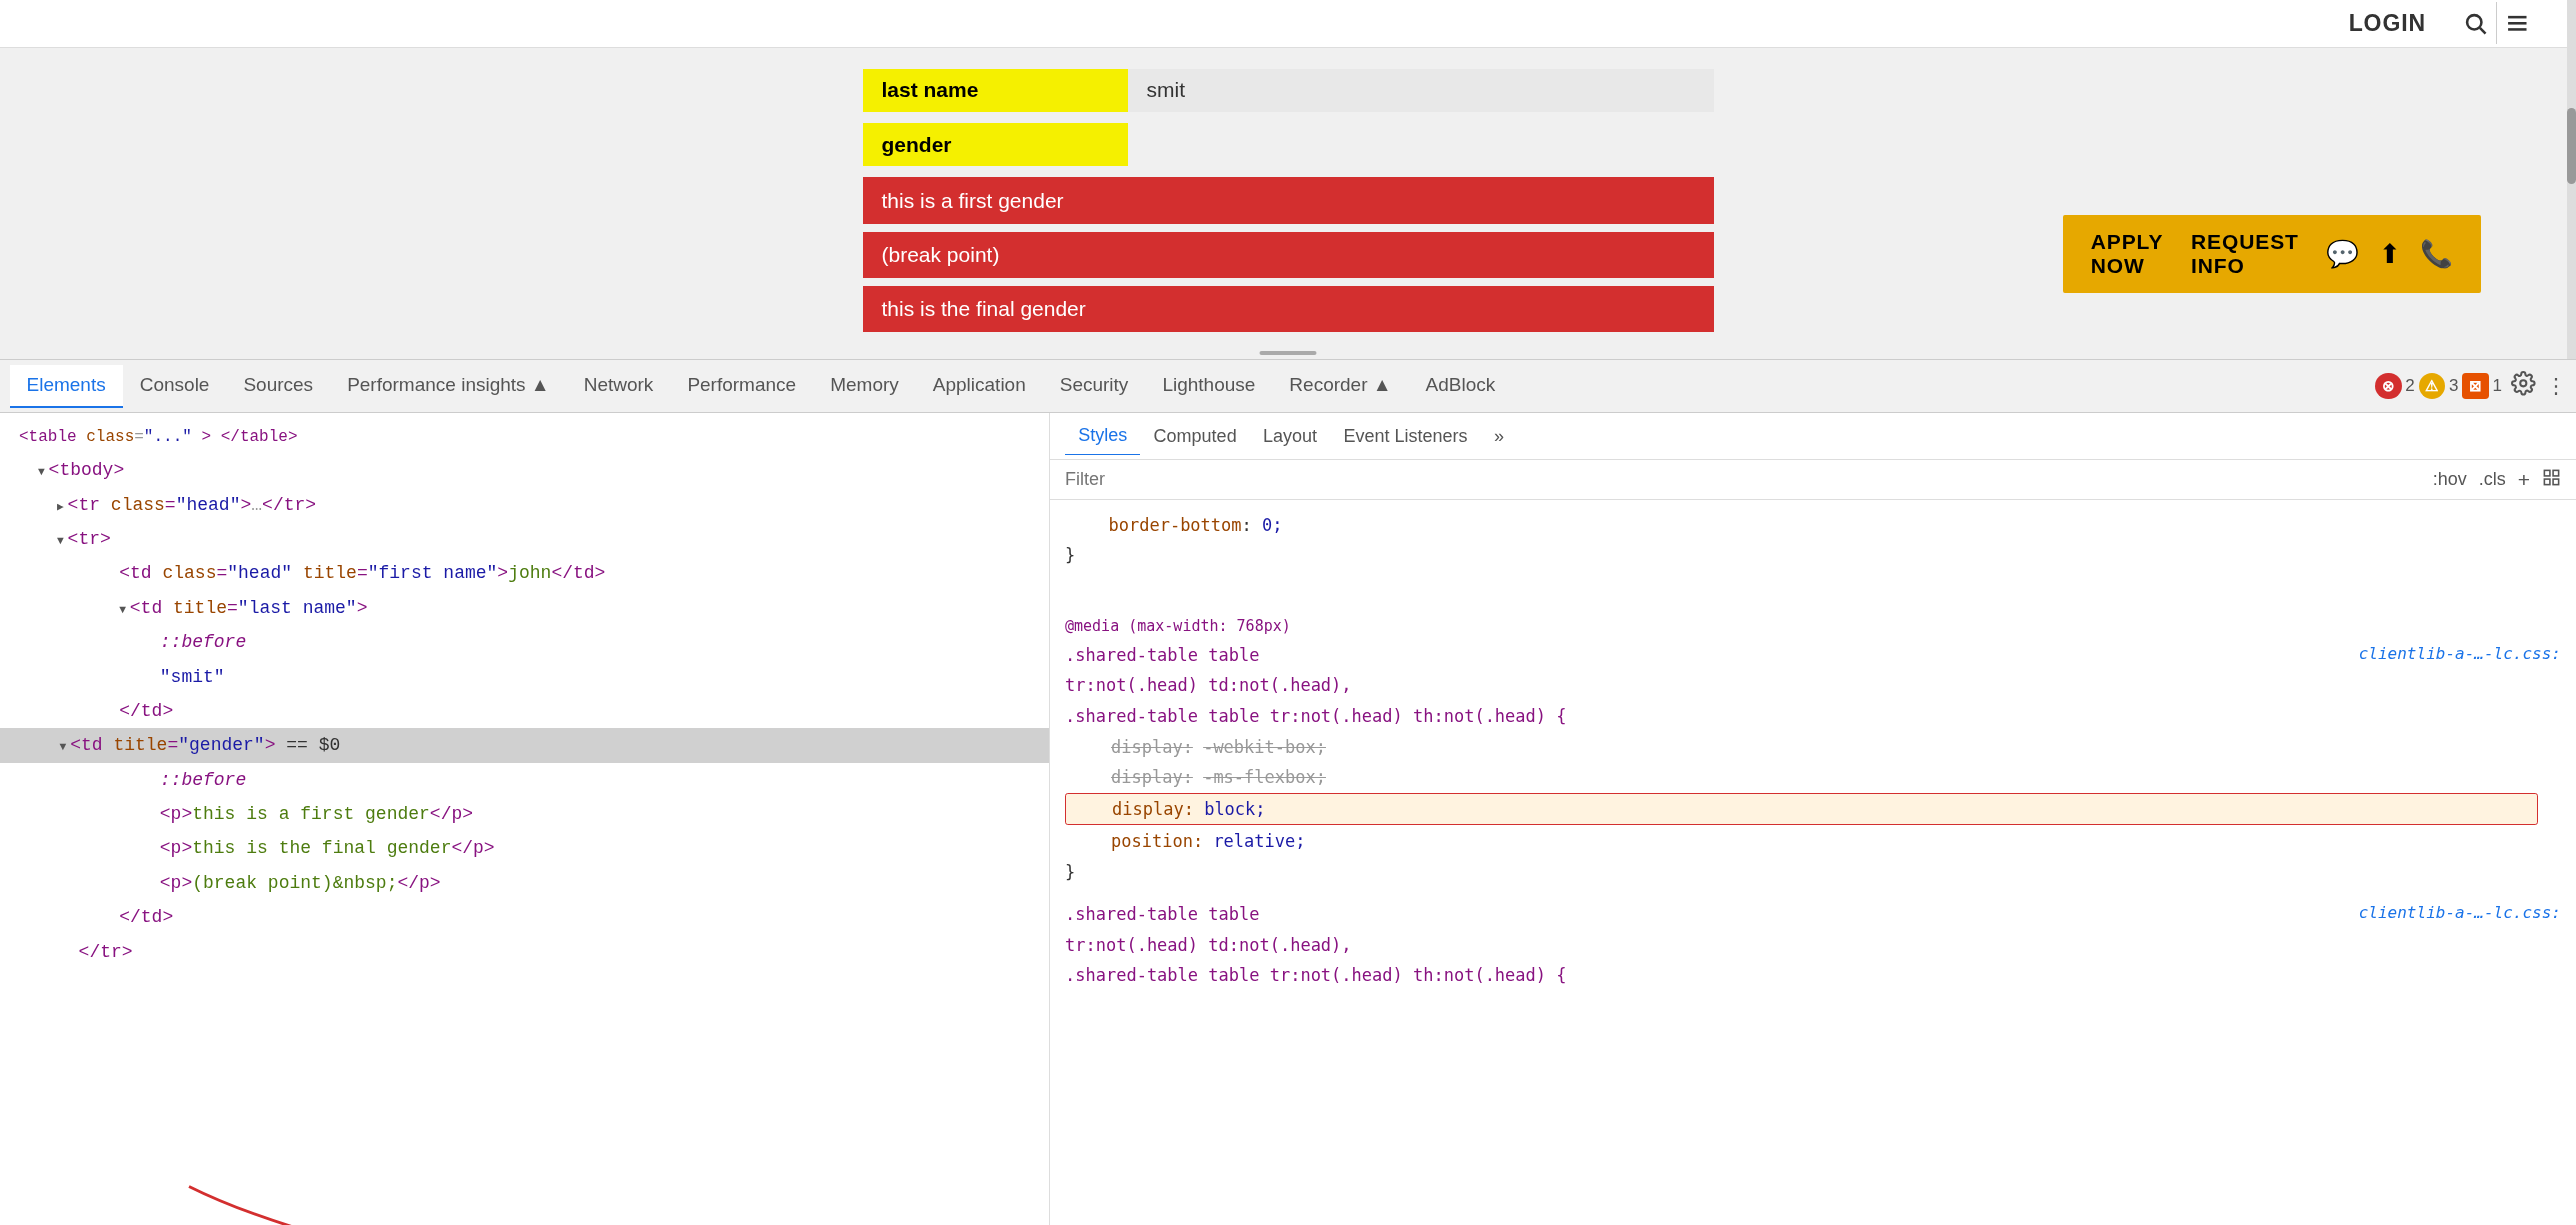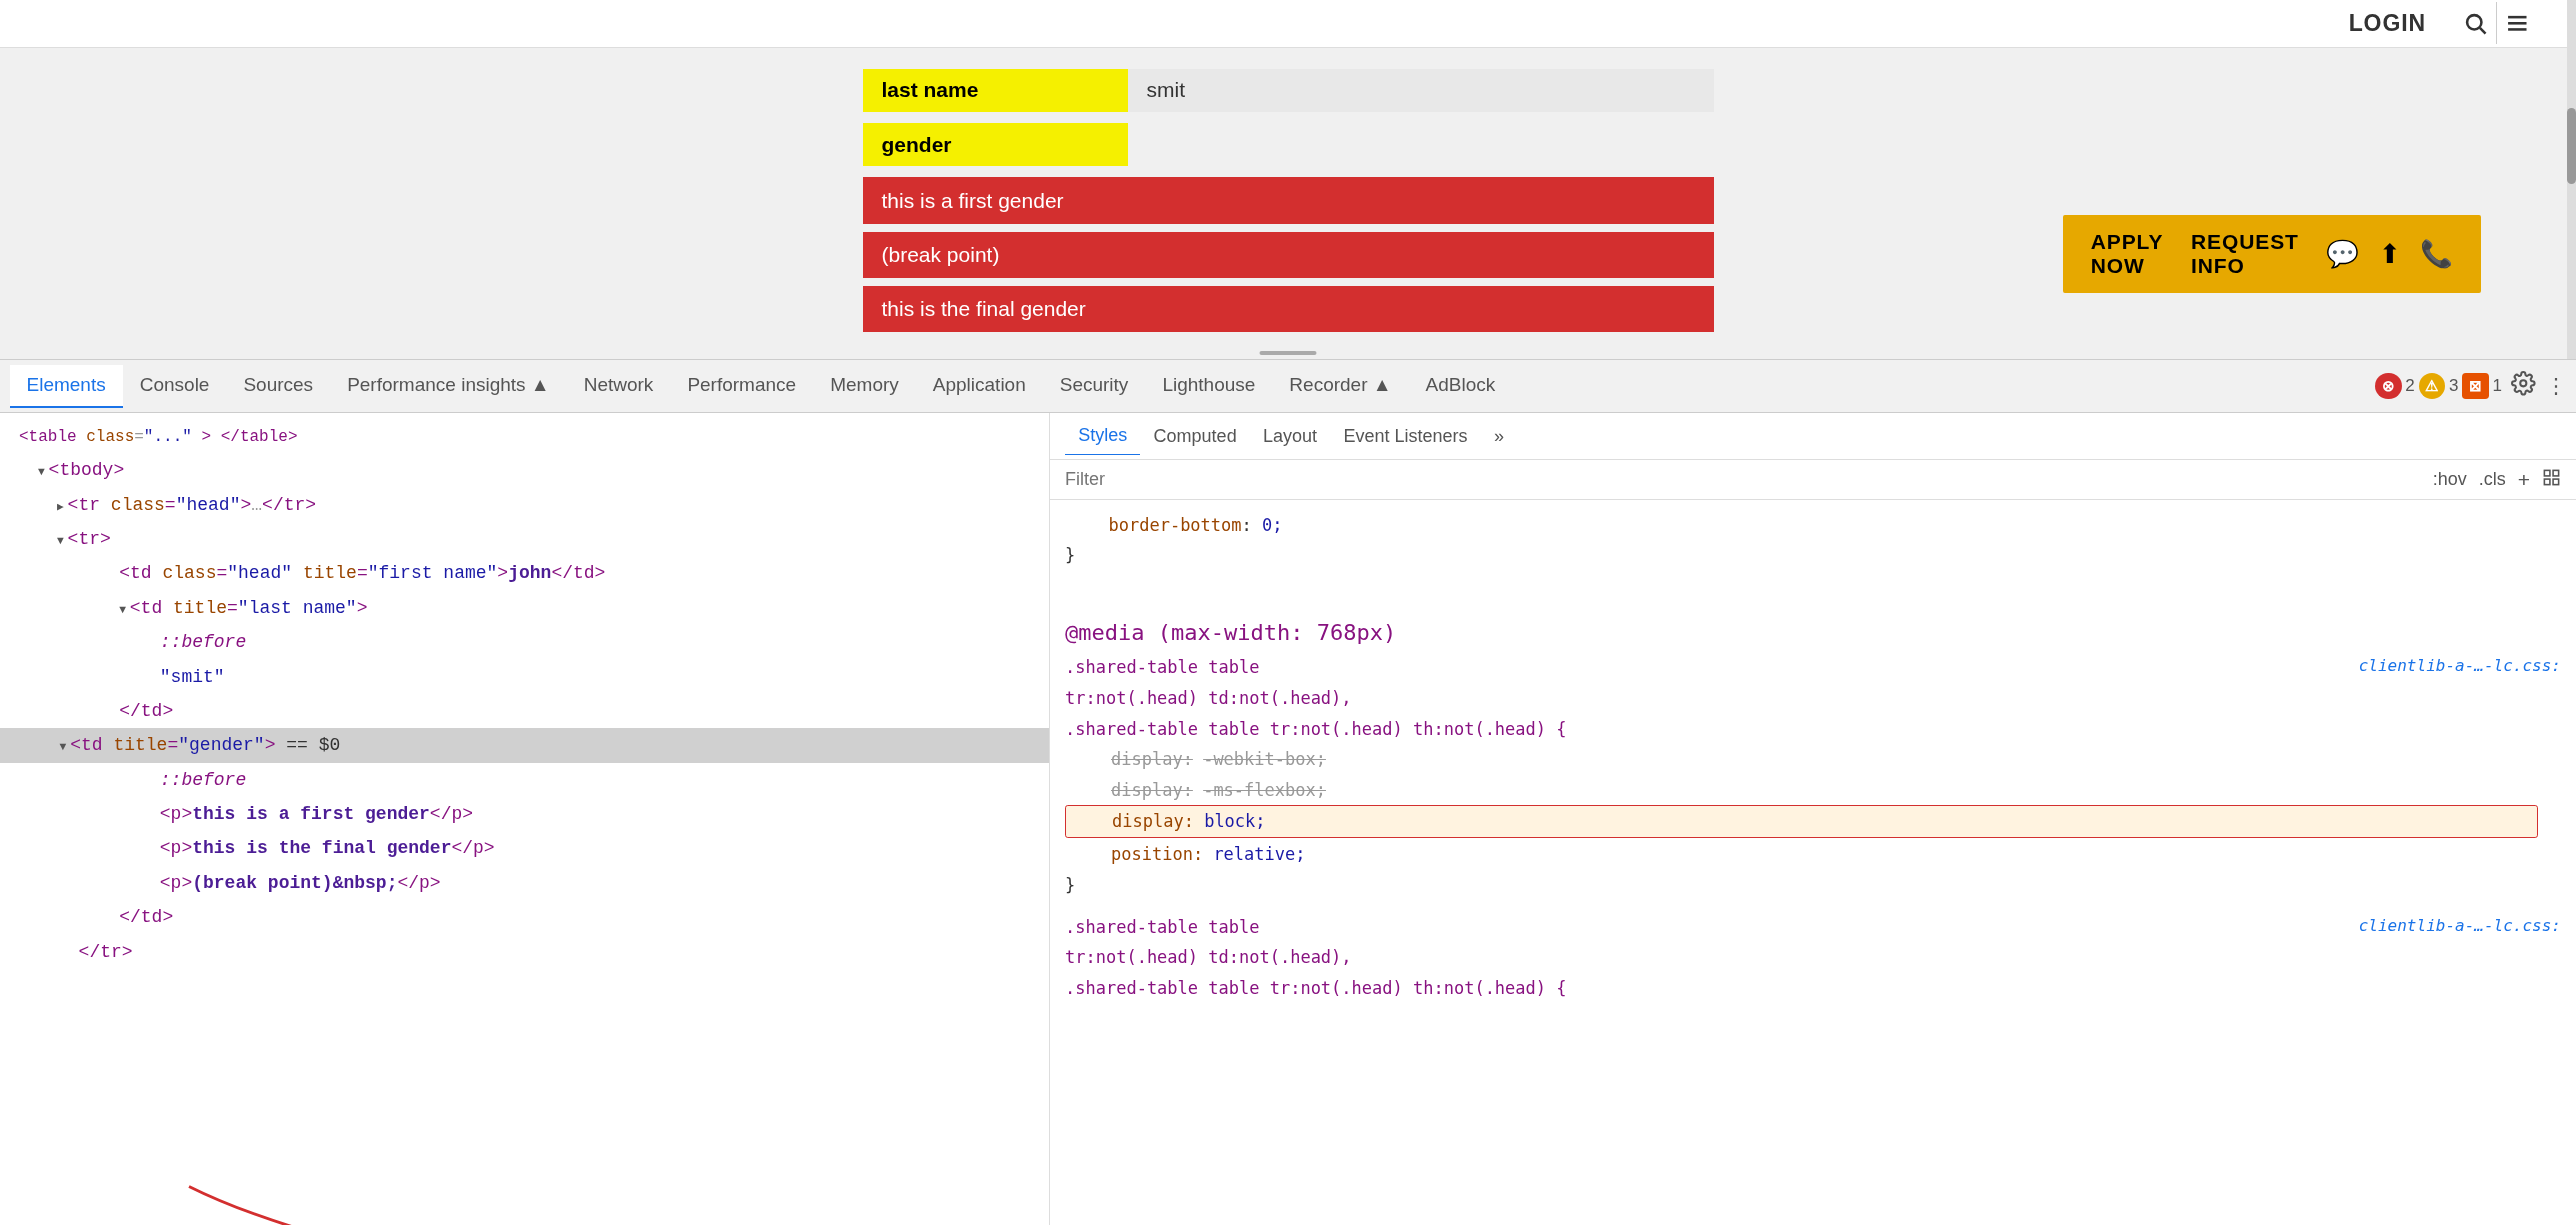--- a/index.html
+++ b/index.html
@@ -281,21 +281,21 @@
       white-space: nowrap;
     }
 
     .html-line.highlighted {
       background: #e8e8e8;
     }
 
     .tag { color: #881280; }
     .attr { color: #994500; }
     .val { color: #1a1aa6; }
-    .text-content { color: #4c1d95; font-weight: bold; }
+    .text-content { color: #4d7c0f; }
     .pseudo { color: #881280; font-style: italic; }
     .string-val { color: #1a1aa6; }
 
     .indent-1 { padding-left: 38px; }
     .indent-2 { padding-left: 57px; }
     .indent-3 { padding-left: 76px; }
     .indent-4 { padding-left: 95px; }
 
     .triangle { color: #333; font-size: 11.3px; }
     .triangle-down::before { content: '▼'; margin-right: 3.8px; }
@@ -598,21 +598,21 @@
       <div class="styles-content">
 
         <div class="style-rule">
           <div style="color:#333;font-family:Menlo,monospace;font-size:17px;">
             &nbsp;&nbsp;<span class="style-prop">border-bottom</span>: <span class="style-value">0;</span>
           </div>
           <div style="color:#333;font-family:Menlo,monospace;font-size:17px;">}</div>
         </div>
 
         <div class="style-rule">
-          <div style="color:#881280;font-family:Menlo,monospace;font-size:22px;margin-top:42px;">
+          <div style="color:#881280;font-family:Menlo,monospace;font-size:15px;margin-top:42px;">
             @media (max-width: 768px)
           </div>
           <div style="font-family:Menlo,monospace;font-size:17px;">
             <span style="color:#881280;">.shared-table table</span>
             <span class="style-source">clientlib-a-…-lc.css:</span>
           </div>
           <div style="font-family:Menlo,monospace;font-size:17px;color:#881280;">
             tr:not(.head) td:not(.head),
           </div>
           <div style="font-family:Menlo,monospace;font-size:17px;color:#881280;">

